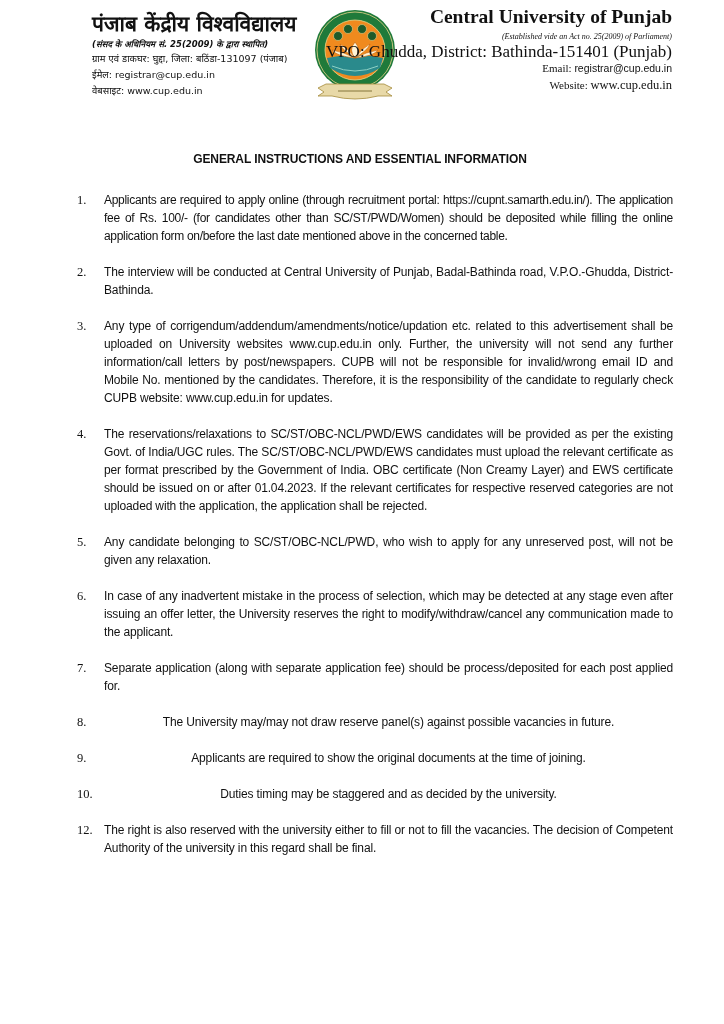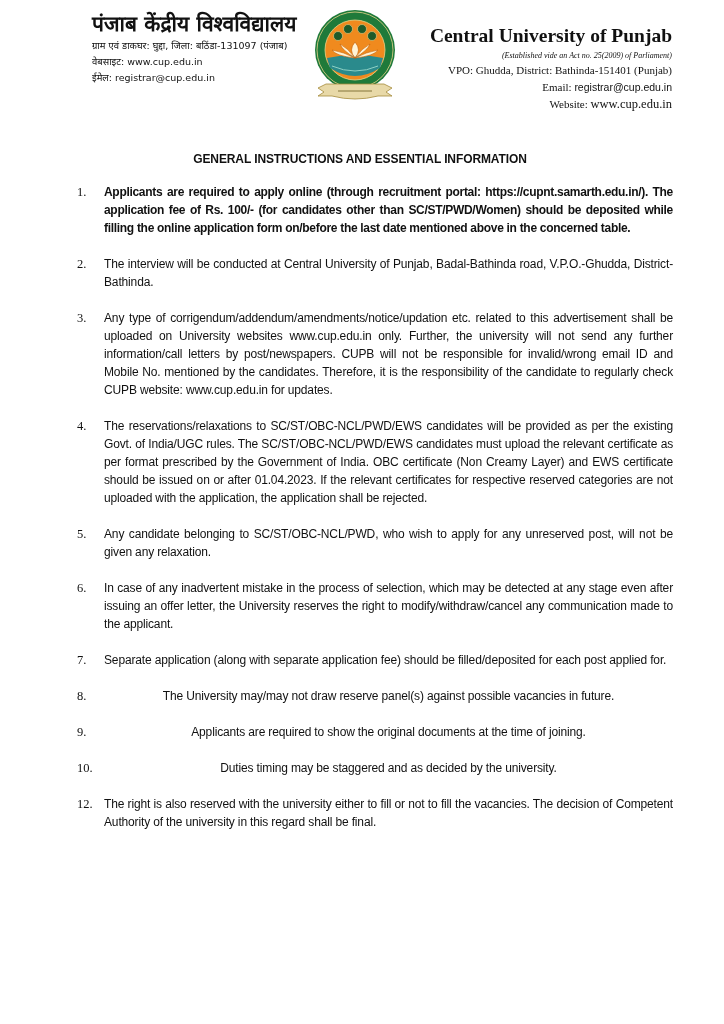--- a/index.html
+++ b/index.html
@@ -7,55 +7,56 @@
     .page { position: absolute; left: 0; top: 0; width: 724px; height: 1024px; background: #fff; }
 
     
     .hdr-left { position: absolute; left: 92px; top: 10px; width: 230px; font-family: "DejaVu Sans", sans-serif; }
     .hi-title { font-size: 21px; font-weight: bold; line-height: 28px; letter-spacing: 0px; white-space: nowrap; }
     .hi-sub { font-size: 8.5px; font-style: italic; font-weight: bold; line-height: 13px; white-space: nowrap; }
     .hi-line { font-size: 9.5px; line-height: 16px; white-space: nowrap; }
 
     .logo { position: absolute; left: 312px; top: 6px; width: 86px; height: 98px; }
 
-    .hdr-right { position: absolute; right: 52px; top: 23px; text-align: right; font-family: "Liberation Serif", serif; }
+    .hdr-right { position: absolute; right: 52px; top: 4px; text-align: right; font-family: "Liberation Serif", serif; }
     .en-title { font-size: 19.5px; font-weight: bold; line-height: 26px; white-space: nowrap; }
     .en-sub { font-size: 8px; font-style: italic; line-height: 13px; white-space: nowrap; }
-    .en-addr { font-size: 11px; line-height: 17px; white-space: nowrap; }
+    .en-addr { font-size: 17px; line-height: 17px; white-space: nowrap; }
     .en-email, .en-web { font-size: 11px; line-height: 17px; white-space: nowrap; }
     .en-email .v { font-family: "Liberation Sans", sans-serif; font-size: 10.5px; }
     .en-web .v { font-family: "Liberation Serif", serif; font-size: 12.5px; }
 
     
     .doc-title { position: absolute; left: 0; width: 720px; top: 152px; text-align: center;
       font-family: "Liberation Sans", sans-serif; font-size: 12px; font-weight: bold; letter-spacing: -0.1px; }
 
     .list { position: absolute; left: 77px; top: 183px; width: 596px; list-style: none; margin: 0; padding: 0;
       font-family: "Liberation Sans", sans-serif; font-size: 12px; line-height: 18px; }
     .item { position: relative; padding-left: 27px; margin-bottom: 18px; }
     .num { position: absolute; left: 0; top: 0; font-family: "Liberation Serif", serif; font-size: 12.5px; }
     .txt { display: block; text-align: justify; letter-spacing: -0.15px; }
-    .item.bold .txt { font-weight: bold; letter-spacing: -0.3px; }
+    .item.bold .txt { font-weight: normal; letter-spacing: -0.3px; margin-top: 8px; }
     .item.nojust .txt { text-align: center; }
   </style>
 </head>
 <body>
 
 <div class="page">
 
   <div class="hdr-left">
     <div class="hi-title">पंजाब केंद्रीय विश्वविद्यालय</div>
+    <div class="hi-sub">(संसद के अधिनियम सं. 25(2009) के द्वारा स्थापित)</div>
     <div class="hi-line">ग्राम एवं डाकघर: घुद्दा,  जिला: बठिंडा-131097 (पंजाब)</div>
+    <div class="hi-line">
+      <span>ईमेल:</span>
+      <span>registrar@cup.edu.in</span>
+    </div>
     <div class="hi-line">
       <span>वेबसाइट:</span>
       <span>www.cup.edu.in</span>
-    </div>
-    <div class="hi-line">
-      <span>ईमेल:</span>
-      <span>registrar@cup.edu.in</span>
     </div>
   </div>
 
   <div class="logo">
     <svg width="86" height="98" viewBox="0 0 86 98">
       <circle cx="43" cy="44" r="40" fill="#1f7a3a"></circle>
       <circle cx="43" cy="44" r="38" fill="none" stroke="#e9d48a" stroke-width="0.8"></circle>
       <circle cx="43" cy="44" r="30" fill="#f08a1e"></circle>
       <circle cx="43" cy="44" r="30" fill="none" stroke="#e9d48a" stroke-width="0.8"></circle>
 
@@ -114,21 +115,21 @@
     <li class="item">
       <span class="num">5.</span>
       <span class="txt">Any candidate belonging to SC/ST/OBC-NCL/PWD, who wish to apply for any unreserved post, will not be given any relaxation.</span>
     </li>
     <li class="item">
       <span class="num">6.</span>
       <span class="txt">In case of any inadvertent mistake in the process of selection, which may be detected at any stage even after issuing an offer letter, the University reserves the right to modify/withdraw/cancel any communication made to the applicant.</span>
     </li>
     <li class="item">
       <span class="num">7.</span>
-      <span class="txt">Separate application (along with separate application fee) should be filled/deposited for each post applied for.</span>
+      <span class="txt">Separate application (along with separate application fee) should be process/deposited for each post applied for.</span>
     </li>
     <li class="item nojust">
       <span class="num">8.</span>
       <span class="txt">The University may/may not draw reserve panel(s) against possible vacancies in future.</span>
     </li>
     <li class="item nojust">
       <span class="num">9.</span>
       <span class="txt">Applicants are required to show the original documents at the time of joining.</span>
     </li>
     <li class="item nojust">

